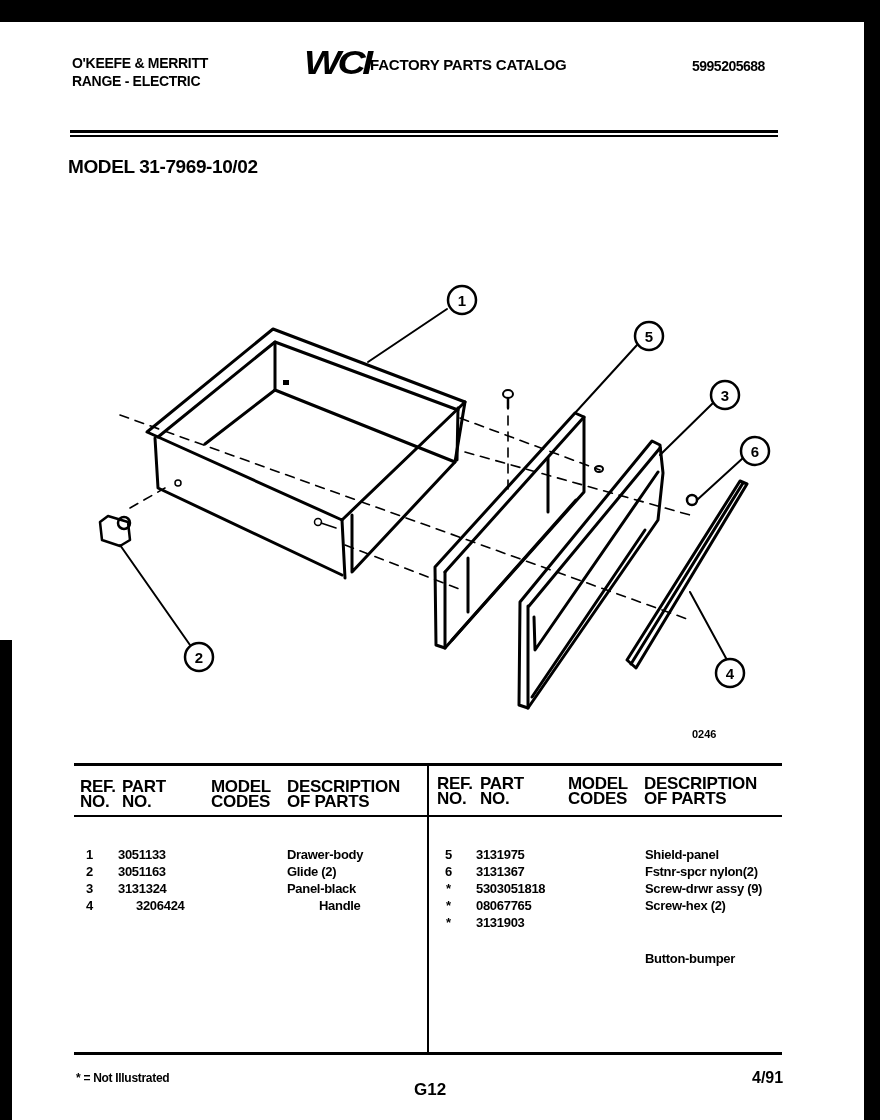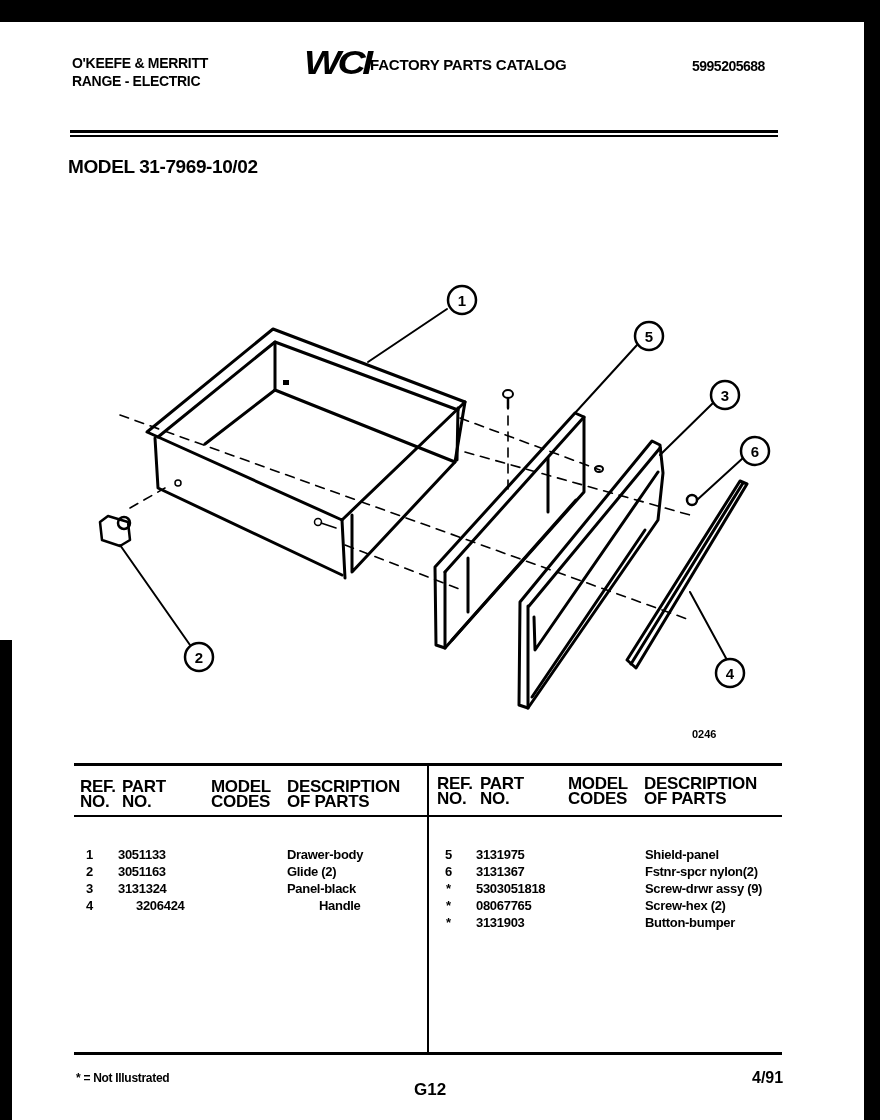--- a/index.html
+++ b/index.html
@@ -216,18 +216,18 @@
 <div class="row" style="left:0;top:897px;">
   <span class="cell" style="left:446px;">*</span>
   <span class="cell" style="left:476px;text-align:center;">08067765</span>
   <span class="cell" style="left:568px;"></span>
   <span class="cell" style="left:645px;">Screw-hex (2)</span>
 </div>
 <div class="row" style="left:0;top:914px;">
   <span class="cell" style="left:446px;">*</span>
   <span class="cell" style="left:476px;">3131903</span>
   <span class="cell" style="left:568px;"></span>
-  <span class="cell" style="left:645px;">Button-bumper</span>
+  <span class="cell" style="left:645px;margin-top:36px;">Button-bumper</span>
 </div>
 
 <div class="footer-note">* = Not Illustrated</div>
 <div class="pageid">G12</div>
 <div class="date">4/91</div>
 
 </body></html>

